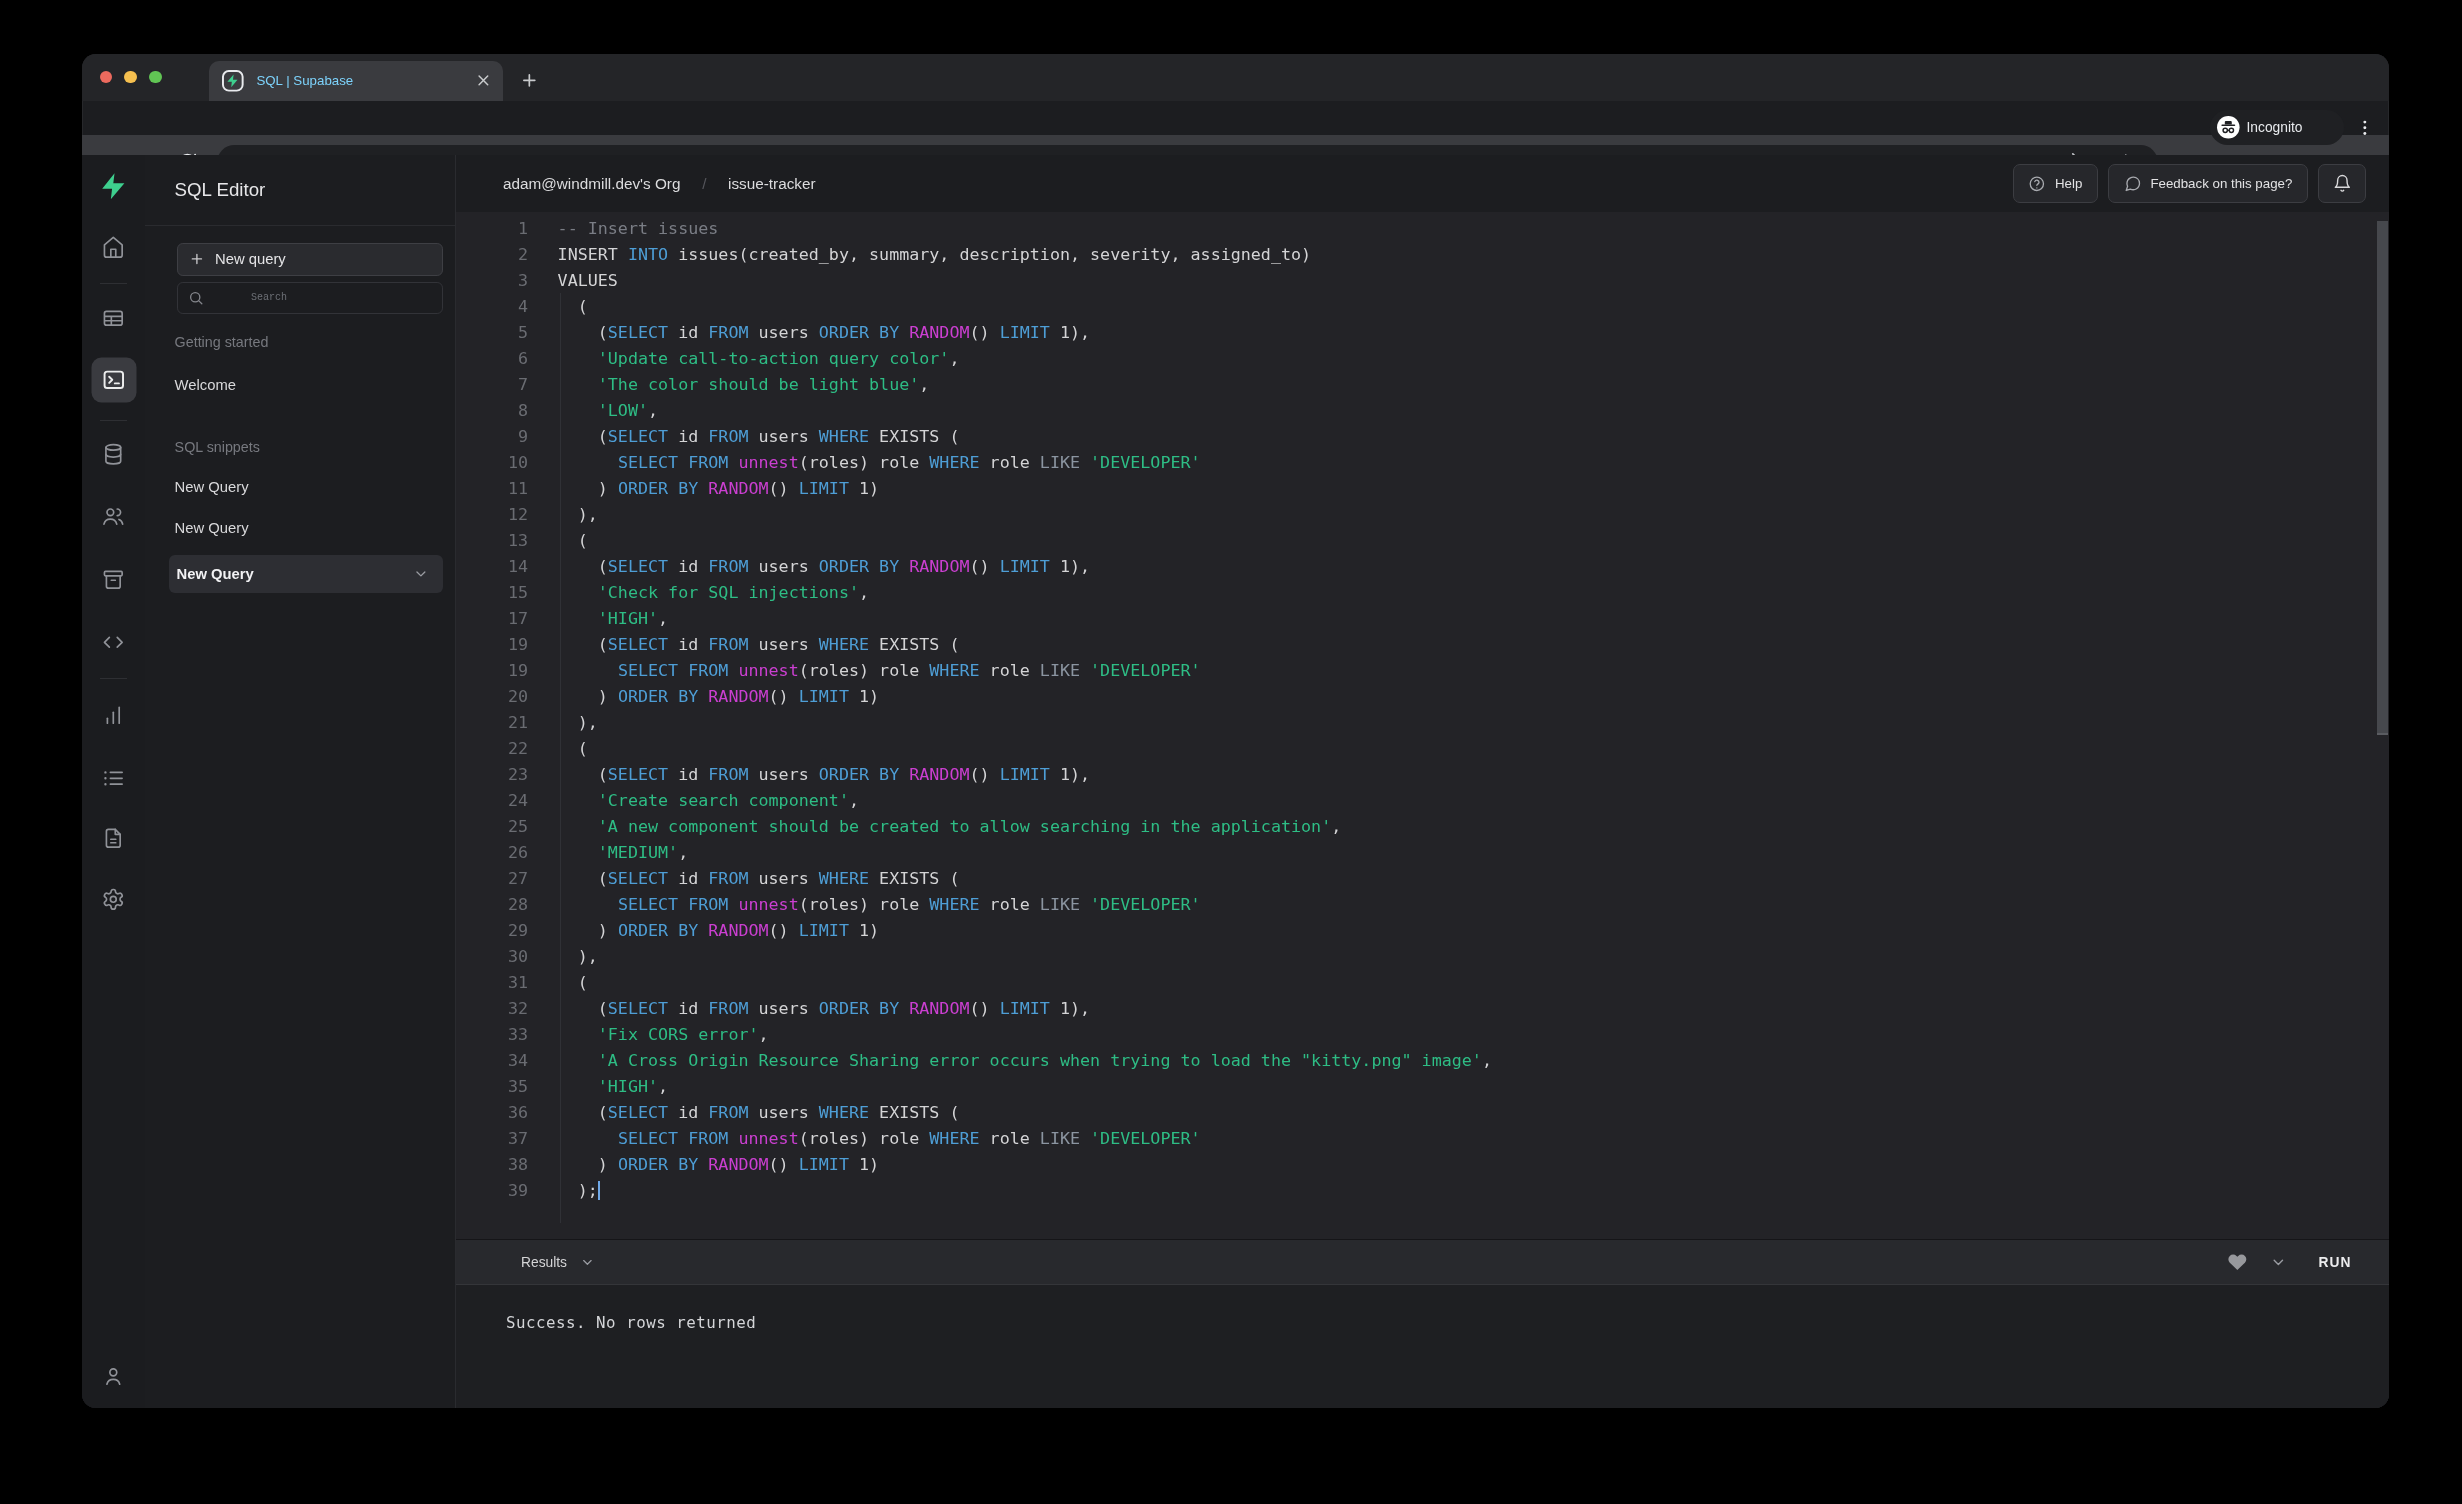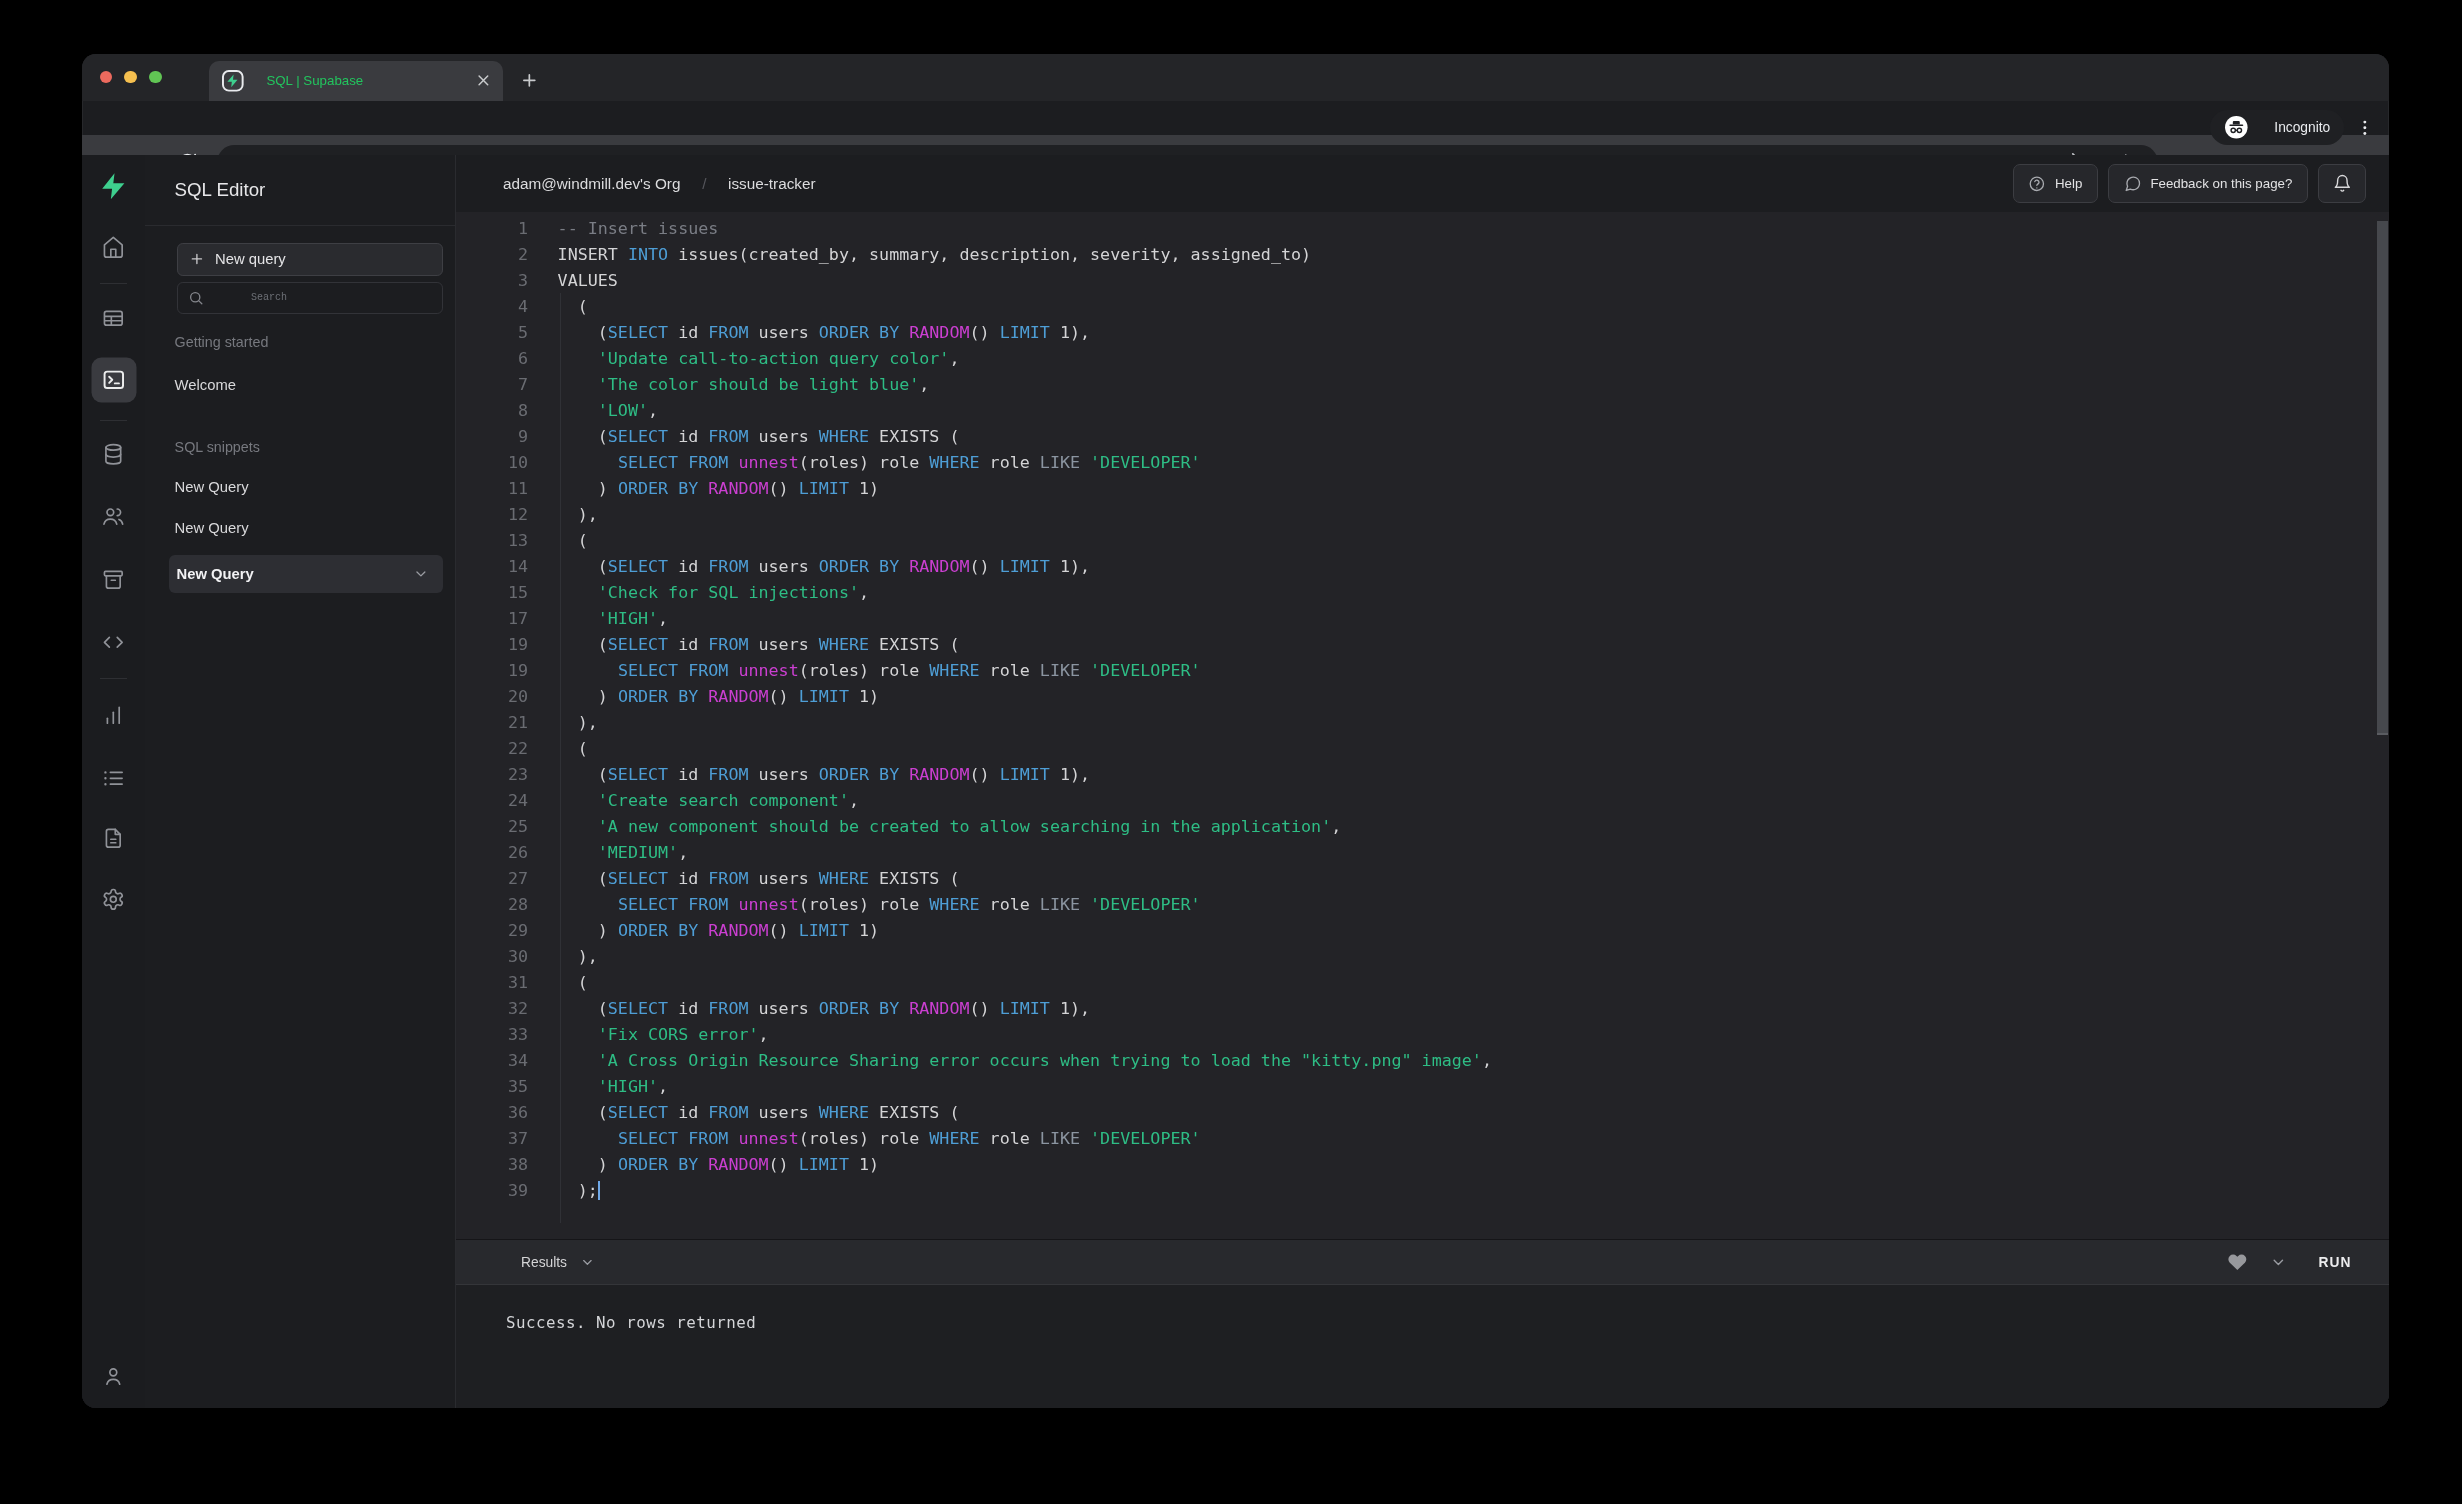--- a/index.html
+++ b/index.html
@@ -10,30 +10,30 @@
   
   .window{position:absolute;left:82px;top:54px;width:2307px;height:1354px;
           border-radius:13.8px;overflow:hidden;background:#1c1d20;
           box-shadow:0 29.6px 79px rgba(0,0,0,.7), inset 0 0 0 1px rgba(255,255,255,.05);}
 
   
   .tabstrip{position:absolute;left:0;top:0;right:0;height:47px;background:#242528;}
   .tl{position:absolute;top:16.7px;width:12.8px;height:12.8px;border-radius:50%;}
   .tab{position:absolute;left:127px;top:6.9px;width:294px;height:40px;background:#3a3b3f;
        border-radius:9.9px 9.9px 0 0;display:flex;align-items:center;padding:0 11.8px;box-sizing:border-box;}
-  .tab-title{color:#22c55e;font-size:13.3px;margin-left:22px;flex:1;white-space:nowrap;overflow:hidden;}
+  .tab-title{color:#7dd3fc;font-size:13.3px;margin-left:12px;flex:1;white-space:nowrap;overflow:hidden;}
   .newtab{position:absolute;left:434px;top:12.8px;width:27.6px;height:27.6px;display:flex;align-items:center;justify-content:center;border-radius:50%;}
   .toolbar{position:absolute;left:0;top:47px;right:0;height:54px;background:#3a3b3f;margin-top:34px;}
   .navbtn{position:absolute;top:12.8px;width:29.6px;height:29.6px;display:flex;align-items:center;justify-content:center;border-radius:50%;}
   .urlbar{position:absolute;left:135px;top:9.9px;width:1941px;height:35px;background:#1f2023;
           border-radius:17.7px;display:flex;align-items:center;padding:0 13.8px;box-sizing:border-box;}
   .url{font-size:15.3px;margin-left:9.9px;white-space:nowrap;}
   .url .host{color:#e8eaed;} .url .path{color:#9aa0a6;}
   .incog{position:absolute;left:2128px;top:56px;width:134px;height:35px;background:#1f2023;border-radius:17.7px;
-         display:flex;align-items:center;padding:0 5.9px;box-sizing:border-box;gap:26px;justify-content:center;}
+         display:flex;align-items:center;padding:0 5.9px;box-sizing:border-box;gap:6px;}
   .incog-label{color:#e8eaed;font-size:13.8px;font-weight:500;}
 
   
   .app{position:absolute;left:0;top:101px;right:0;bottom:0;background:#1c1d20;}
   .rail{position:absolute;left:0;top:0;bottom:0;width:63px;background:#1b1c1f;border-right:1px solid #2a2b2f;}
   .rail-item{position:absolute;left:50%;transform:translate(-50%,-50%);width:45px;height:45px;
              display:flex;align-items:center;justify-content:center;border-radius:9.9px;}
   .rail-item.active{background:#3a3b40;}
   .rail-div{position:absolute;left:17.7px;width:27.6px;height:1px;background:#2e2f33;}
 

